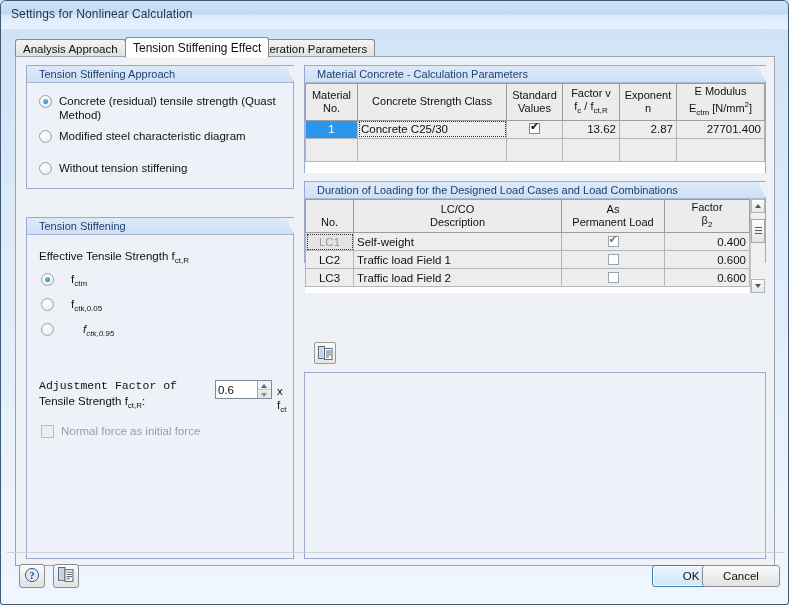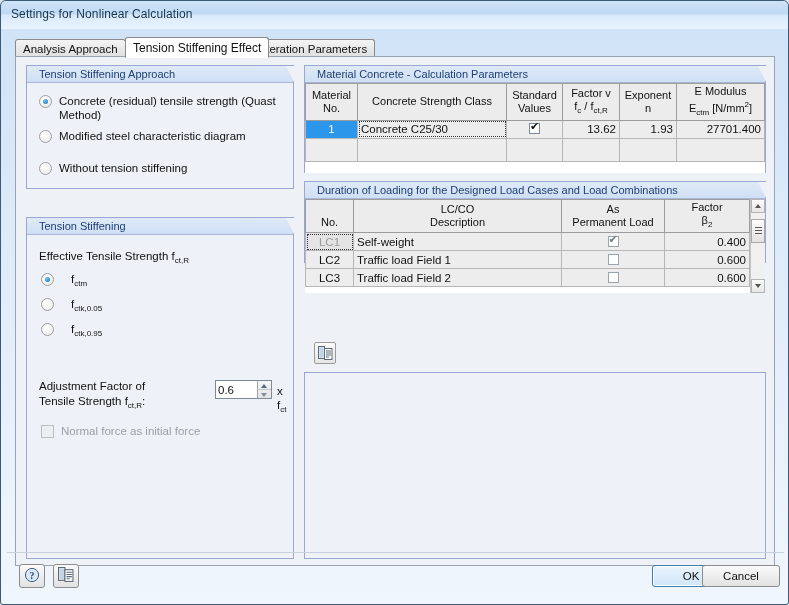--- a/index.html
+++ b/index.html
@@ -282,25 +282,25 @@
           <span class="lbl" style="left:44px;top:37px;">
             <span>f</span><sub>ctm</sub>
           </span>
 
           <span class="radio" style="left:14px;top:63px;"></span>
           <span class="lbl" style="left:44px;top:62px;">
             <span>f</span><sub>ctk,0.05</sub>
           </span>
 
           <span class="radio" style="left:14px;top:88px;"></span>
-          <span class="lbl" style="left:44px;top:87px;">
+          <span class="lbl" style="left:56px;top:87px;font-style:italic;">
             <span>f</span><sub>ctk,0.95</sub>
           </span>
 
-          <span class="lbl" style="left:12px;top:144px;">Adjustment Factor of</span>
+          <span class="lbl" style="left:12px;top:144px;font-family:Liberation Mono, monospace;">Adjustment Factor of</span>
           <span class="lbl" style="left:12px;top:159px;">
             <span>Tensile Strength  f</span><sub>ct,R</sub><span>:</span>
           </span>
 
           <span class="spin" style="left:188px;top:145px;width:57px;height:19px;gap:20px;">
             <input type="text" value="0.60" style="">
             <span class="spinbtns">
               <div></div>
               <div></div>
             </span>
@@ -354,21 +354,21 @@
               </tr>
             </thead>
             <tbody>
               <tr>
                 <td class="rowhdr sel">1</td>
                 <td class="editing">Concrete C25/30</td>
                 <td class="ctr white">
                   <span class="cellcheck on"></span>
                 </td>
                 <td class="num">13.62</td>
-                <td class="num">1.93</td>
+                <td class="num">2.87</td>
                 <td class="num">27701.400</td>
               </tr>
               <tr>
                 <td class="rowhdr" style="height:22px"></td>
                 <td class="empty"></td>
                 <td class="empty"></td>
                 <td class="empty"></td>
                 <td class="empty"></td>
                 <td class="empty"></td>
               </tr>

